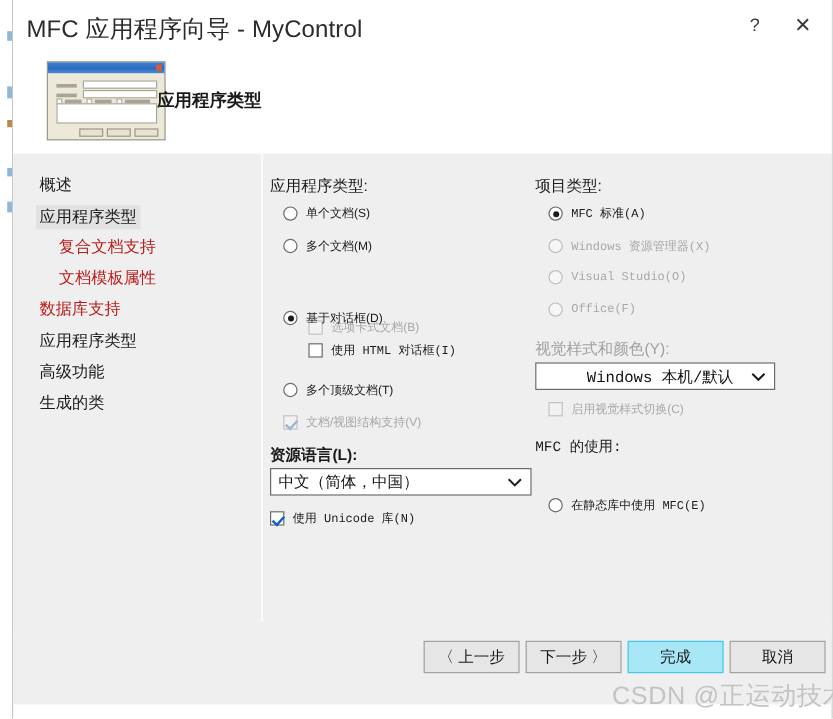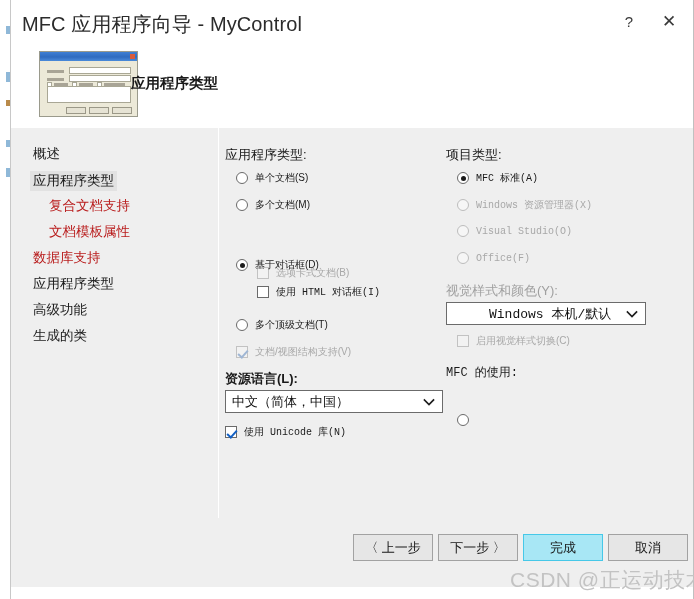--- a/index.html
+++ b/index.html
@@ -475,20 +475,21 @@
     <div class="opt-row disabled" style="left:238px; top:206px;">
       <span class="checkbox"></span>
       <span class="opt-label">启用视觉样式切换(C)</span>
     </div>
 
     <div class="group-label mono" style="left:227px; top:236px;">MFC 的使用:</div>
 
 
     <div class="opt-row" style="left:238px; top:286px;">
       <span class="radio"></span>
+      <span class="opt-label mono">在静态库中使用 MFC(E)</span>
     </div>
   </div>
 
   <div id="footer-sep"></div>
   <div id="footer">
     <div class="btn" id="btn-back">〈 上一步</div>
     <div class="btn" id="btn-next">下一步 〉</div>
     <div class="btn primary" id="btn-finish">完成</div>
     <div class="btn" id="btn-cancel">取消</div>
   </div>

